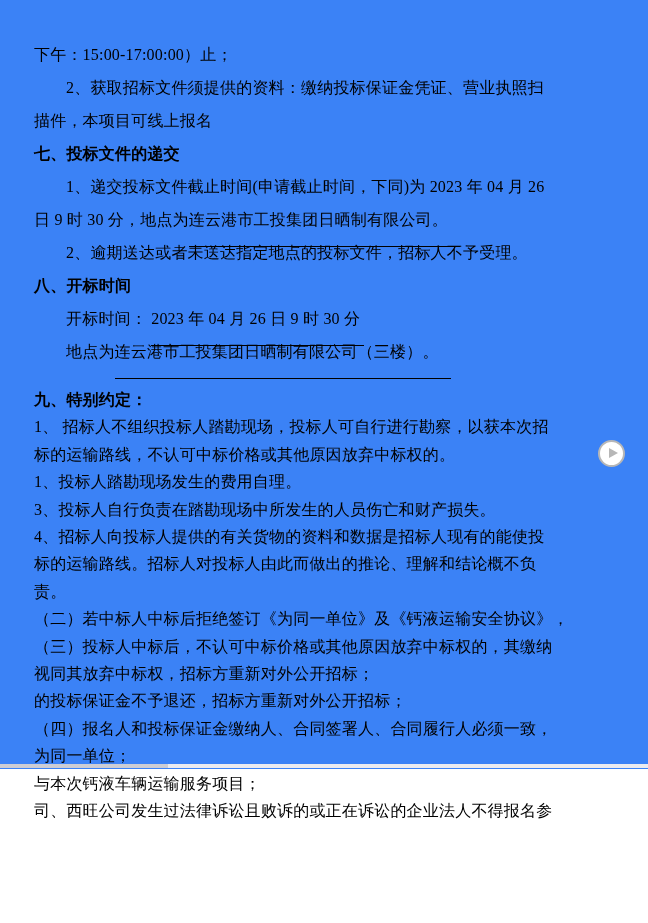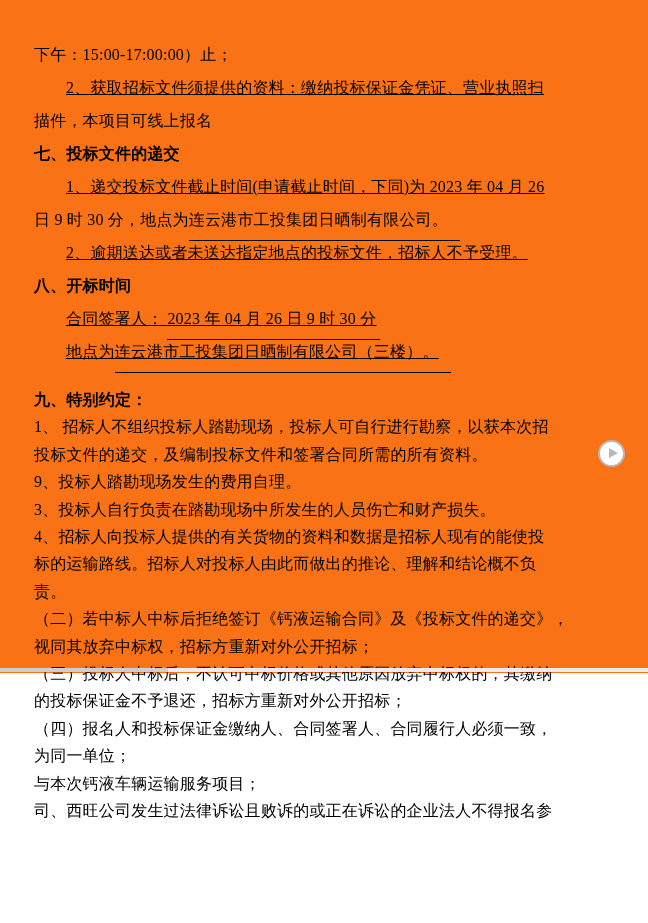--- a/index.html
+++ b/index.html
@@ -7,22 +7,22 @@
     padding: 0;
     background: #ffffff;
     width: 648px;
     height: 923px;
     overflow: hidden;
     font-family: "Liberation Serif", "DejaVu Serif", serif;
   }
   .page {
     position: relative;
     width: 648px;
-    height: 673px;
-    background: #f97316;
+    height: 769px;
+    background: #3b82f6;
   }
   .doc {
     position: absolute;
     top: 0;
     left: 0;
     width: 648px;
     padding: 38px 30px 0 34px;
     box-sizing: border-box;
     color: #000000;
     font-size: 16px;
@@ -30,25 +30,25 @@
   .ln {
     line-height: 33px;
     white-space: pre;
     letter-spacing: 0.2px;
   }
   .ln9 {
     line-height: 27.4px;
     white-space: pre;
     letter-spacing: 0.2px;
   }
-  .ind { padding-left: 32px; text-decoration: underline; }
+  .ind { padding-left: 32px; }
   .hd  { font-weight: bold; }
   .u {
     border-bottom: 1px solid #000000;
-    padding-bottom: 12px;
+    padding-bottom: 18px;
   }
   .ext12 { padding-right: 12px; }
   .ext4  { padding-right: 4px; }
   .spacer-blank { height: 18px; }
   
   .nav-next {
     position: absolute;
     left: 598px;
     top: 440px;
     width: 27px;
@@ -97,36 +97,36 @@
     <div class="ln">下午：15:00-17:00:00）止；</div>
     <div class="ln ind">2、获取招标文件须提供的资料：缴纳投标保证金凭证、营业执照扫</div>
     <div class="ln">描件，本项目可线上报名</div>
 
     <div class="ln hd">七、投标文件的递交</div>
     <div class="ln ind">1、递交投标文件截止时间(申请截止时间，下同)为 2023 年 04 月 26</div>
     <div class="ln"><span>日 9 时 30 分，地点为</span><span class="u ext12">连云港市工投集团日晒制有限公司。</span></div>
     <div class="ln ind">2、逾期送达或者未送达指定地点的投标文件，招标人不予受理。</div>
 
     <div class="ln hd">八、开标时间</div>
-    <div class="ln ind"><span>合同签署人： </span><span class="u ext4">2023 年 04 月 26 日 9 时 30 分</span></div>
+    <div class="ln ind"><span>开标时间： </span><span class="u ext4">2023 年 04 月 26 日 9 时 30 分</span></div>
     <div class="ln ind"><span>地点为</span><span class="u ext12">连云港市工投集团日晒制有限公司（三楼）。</span></div>
 
     <div class="spacer-blank"></div>
 
     <div class="ln9 hd">九、特别约定：</div>
     <div class="ln9">1、 招标人不组织投标人踏勘现场，投标人可自行进行勘察，以获本次招</div>
-    <div class="ln9">投标文件的递交，及编制投标文件和签署合同所需的所有资料。</div>
-    <div class="ln9">9、投标人踏勘现场发生的费用自理。</div>
+    <div class="ln9">标的运输路线，不认可中标价格或其他原因放弃中标权的。</div>
+    <div class="ln9">1、投标人踏勘现场发生的费用自理。</div>
     <div class="ln9">3、投标人自行负责在踏勘现场中所发生的人员伤亡和财产损失。</div>
     <div class="ln9">4、招标人向投标人提供的有关货物的资料和数据是招标人现有的能使投</div>
     <div class="ln9">标的运输路线。招标人对投标人由此而做出的推论、理解和结论概不负</div>
     <div class="ln9">责。</div>
-    <div class="ln9">（二）若中标人中标后拒绝签订《钙液运输合同》及《投标文件的递交》，</div>
+    <div class="ln9">（二）若中标人中标后拒绝签订《为同一单位》及《钙液运输安全协议》，</div>
+    <div class="ln9">（三）投标人中标后，不认可中标价格或其他原因放弃中标权的，其缴纳</div>
     <div class="ln9">视同其放弃中标权，招标方重新对外公开招标；</div>
-    <div class="ln9">（三）投标人中标后，不认可中标价格或其他原因放弃中标权的，其缴纳</div>
     <div class="ln9">的投标保证金不予退还，招标方重新对外公开招标；</div>
     <div class="ln9">（四）报名人和投标保证金缴纳人、合同签署人、合同履行人必须一致，</div>
     <div class="ln9">为同一单位；</div>
     <div class="ln9">与本次钙液车辆运输服务项目；</div>
     <div class="ln9">司、西旺公司发生过法律诉讼且败诉的或正在诉讼的企业法人不得报名参</div>
 
   </div>
 
   <div class="nav-next">
     <span class="tri"></span>

